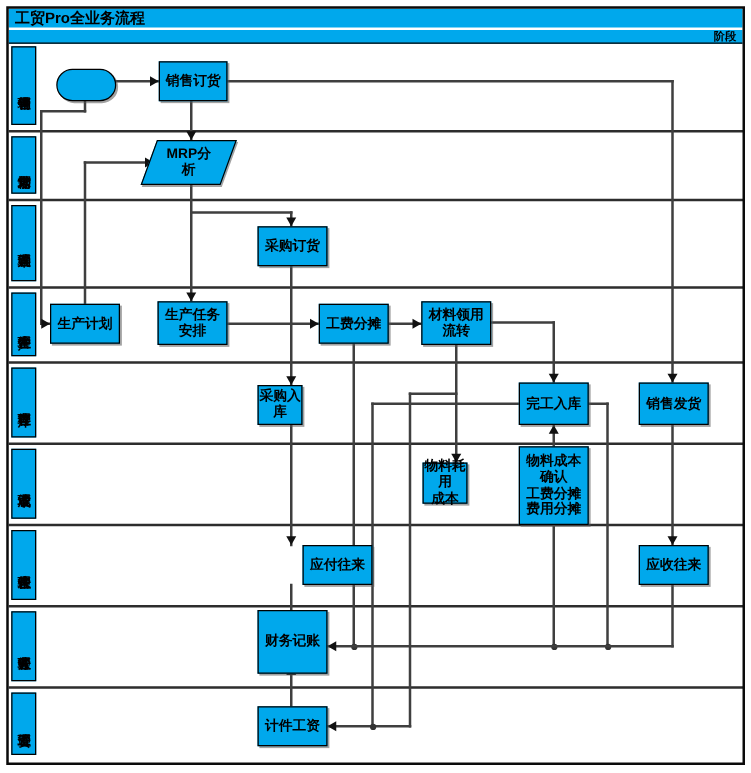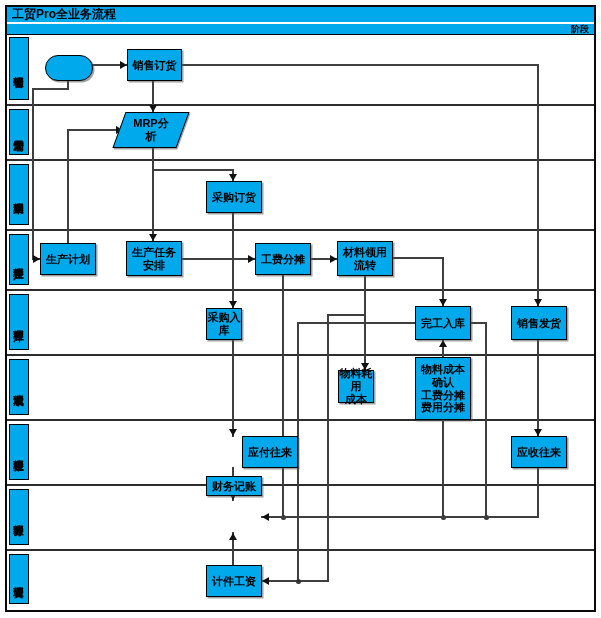--- a/index.html
+++ b/index.html
@@ -182,21 +182,21 @@
 费用分摊</div>
       </div>
       <div class="node" style="left: 206px; top: 436px; width: 56px; height: 32px; margin-left: 36px;">
         <div class="node-bg"></div>
         <div class="node-label">应付往来</div>
       </div>
       <div class="node" style="left: 511px; top: 436px; width: 56px; height: 32px;">
         <div class="node-bg"></div>
         <div class="node-label">应收往来</div>
       </div>
-      <div class="node" style="left: 206px; top: 476px; width: 56px; height: 20px; border-radius: 11px;">
+      <div class="node" style="left: 206px; top: 488px; width: 56px; height: 51px; border-radius: 11px;">
         <div class="node-bg"></div>
         <div class="node-label">财务记账</div>
       </div>
       <div class="node" style="left: 206px; top: 565px; width: 56px; height: 32px;">
         <div class="node-bg"></div>
         <div class="node-label">计件工资</div>
       </div>
     </div>
   <div class="outer-border"></div>
 </div>

